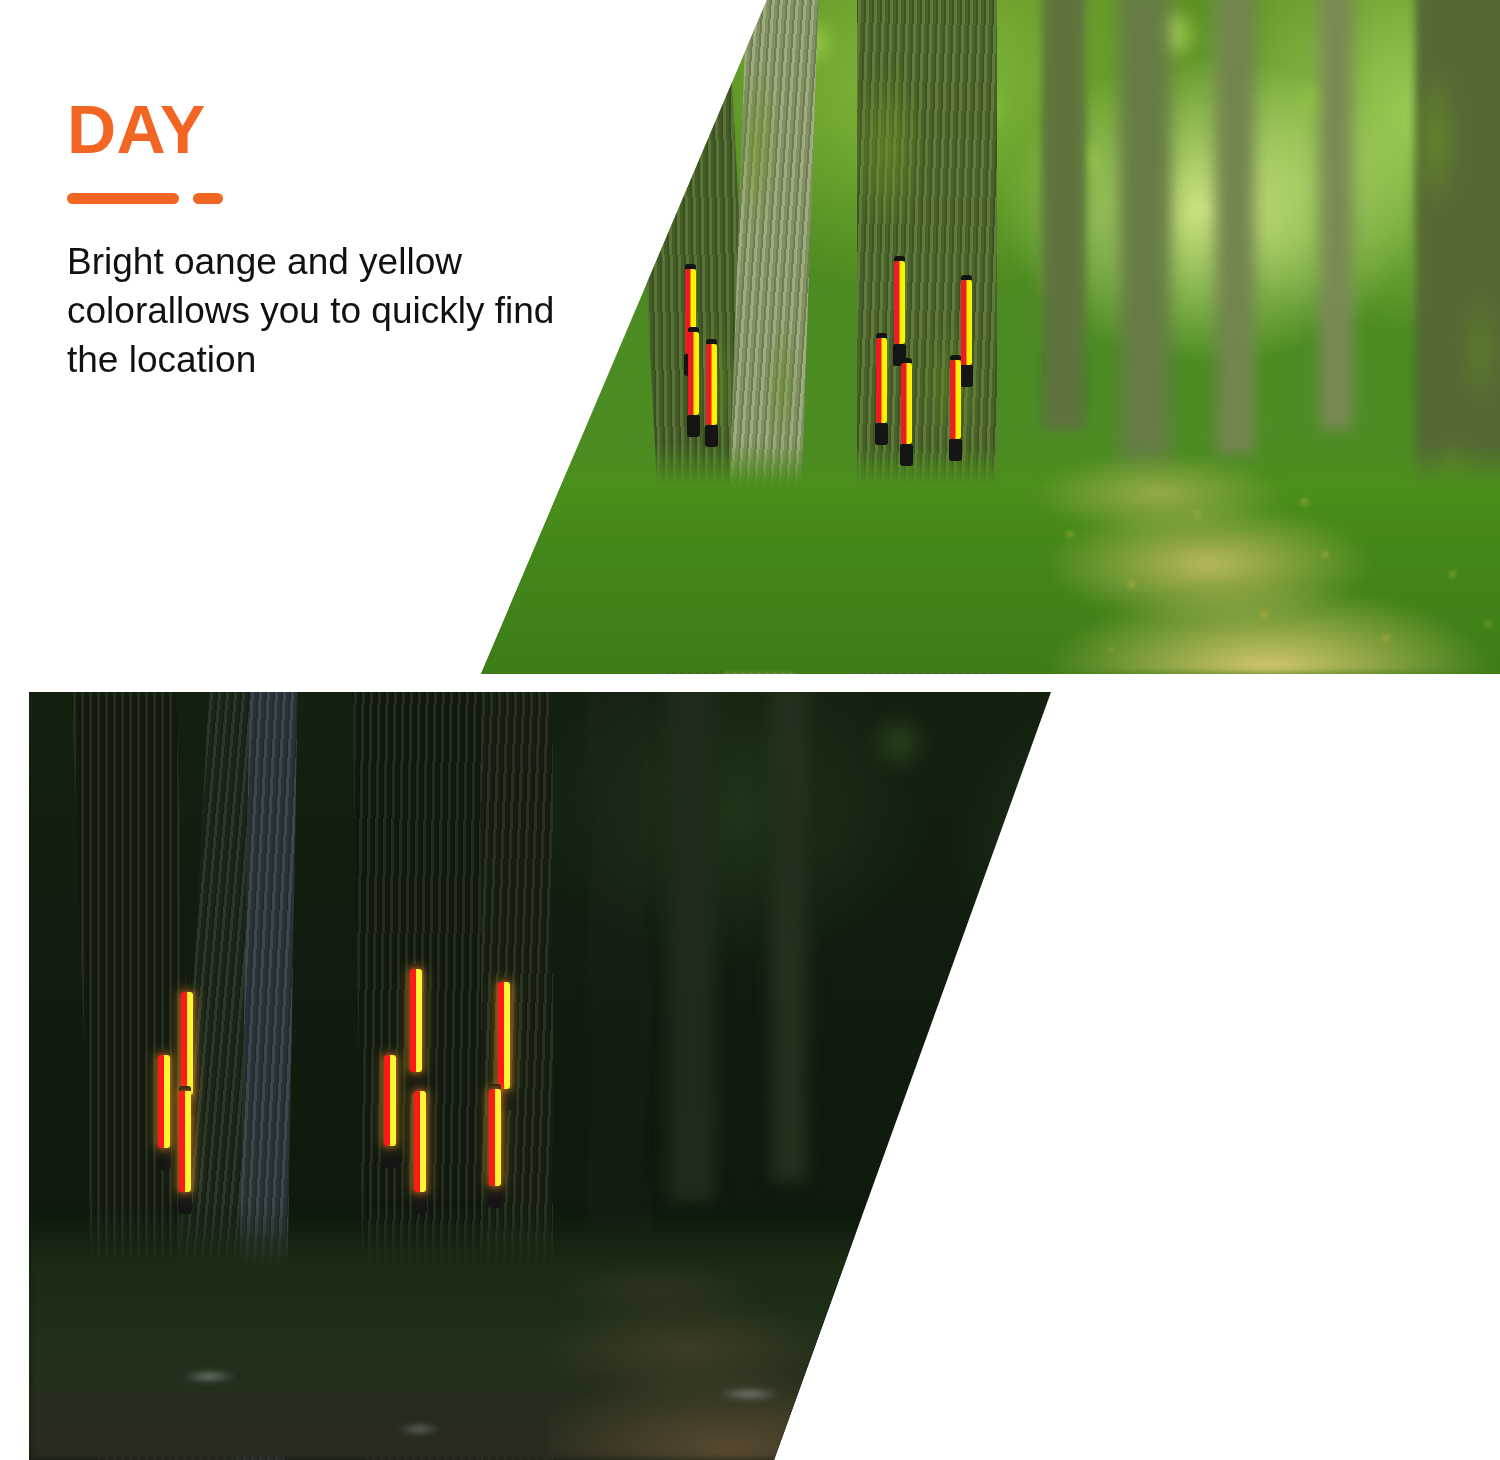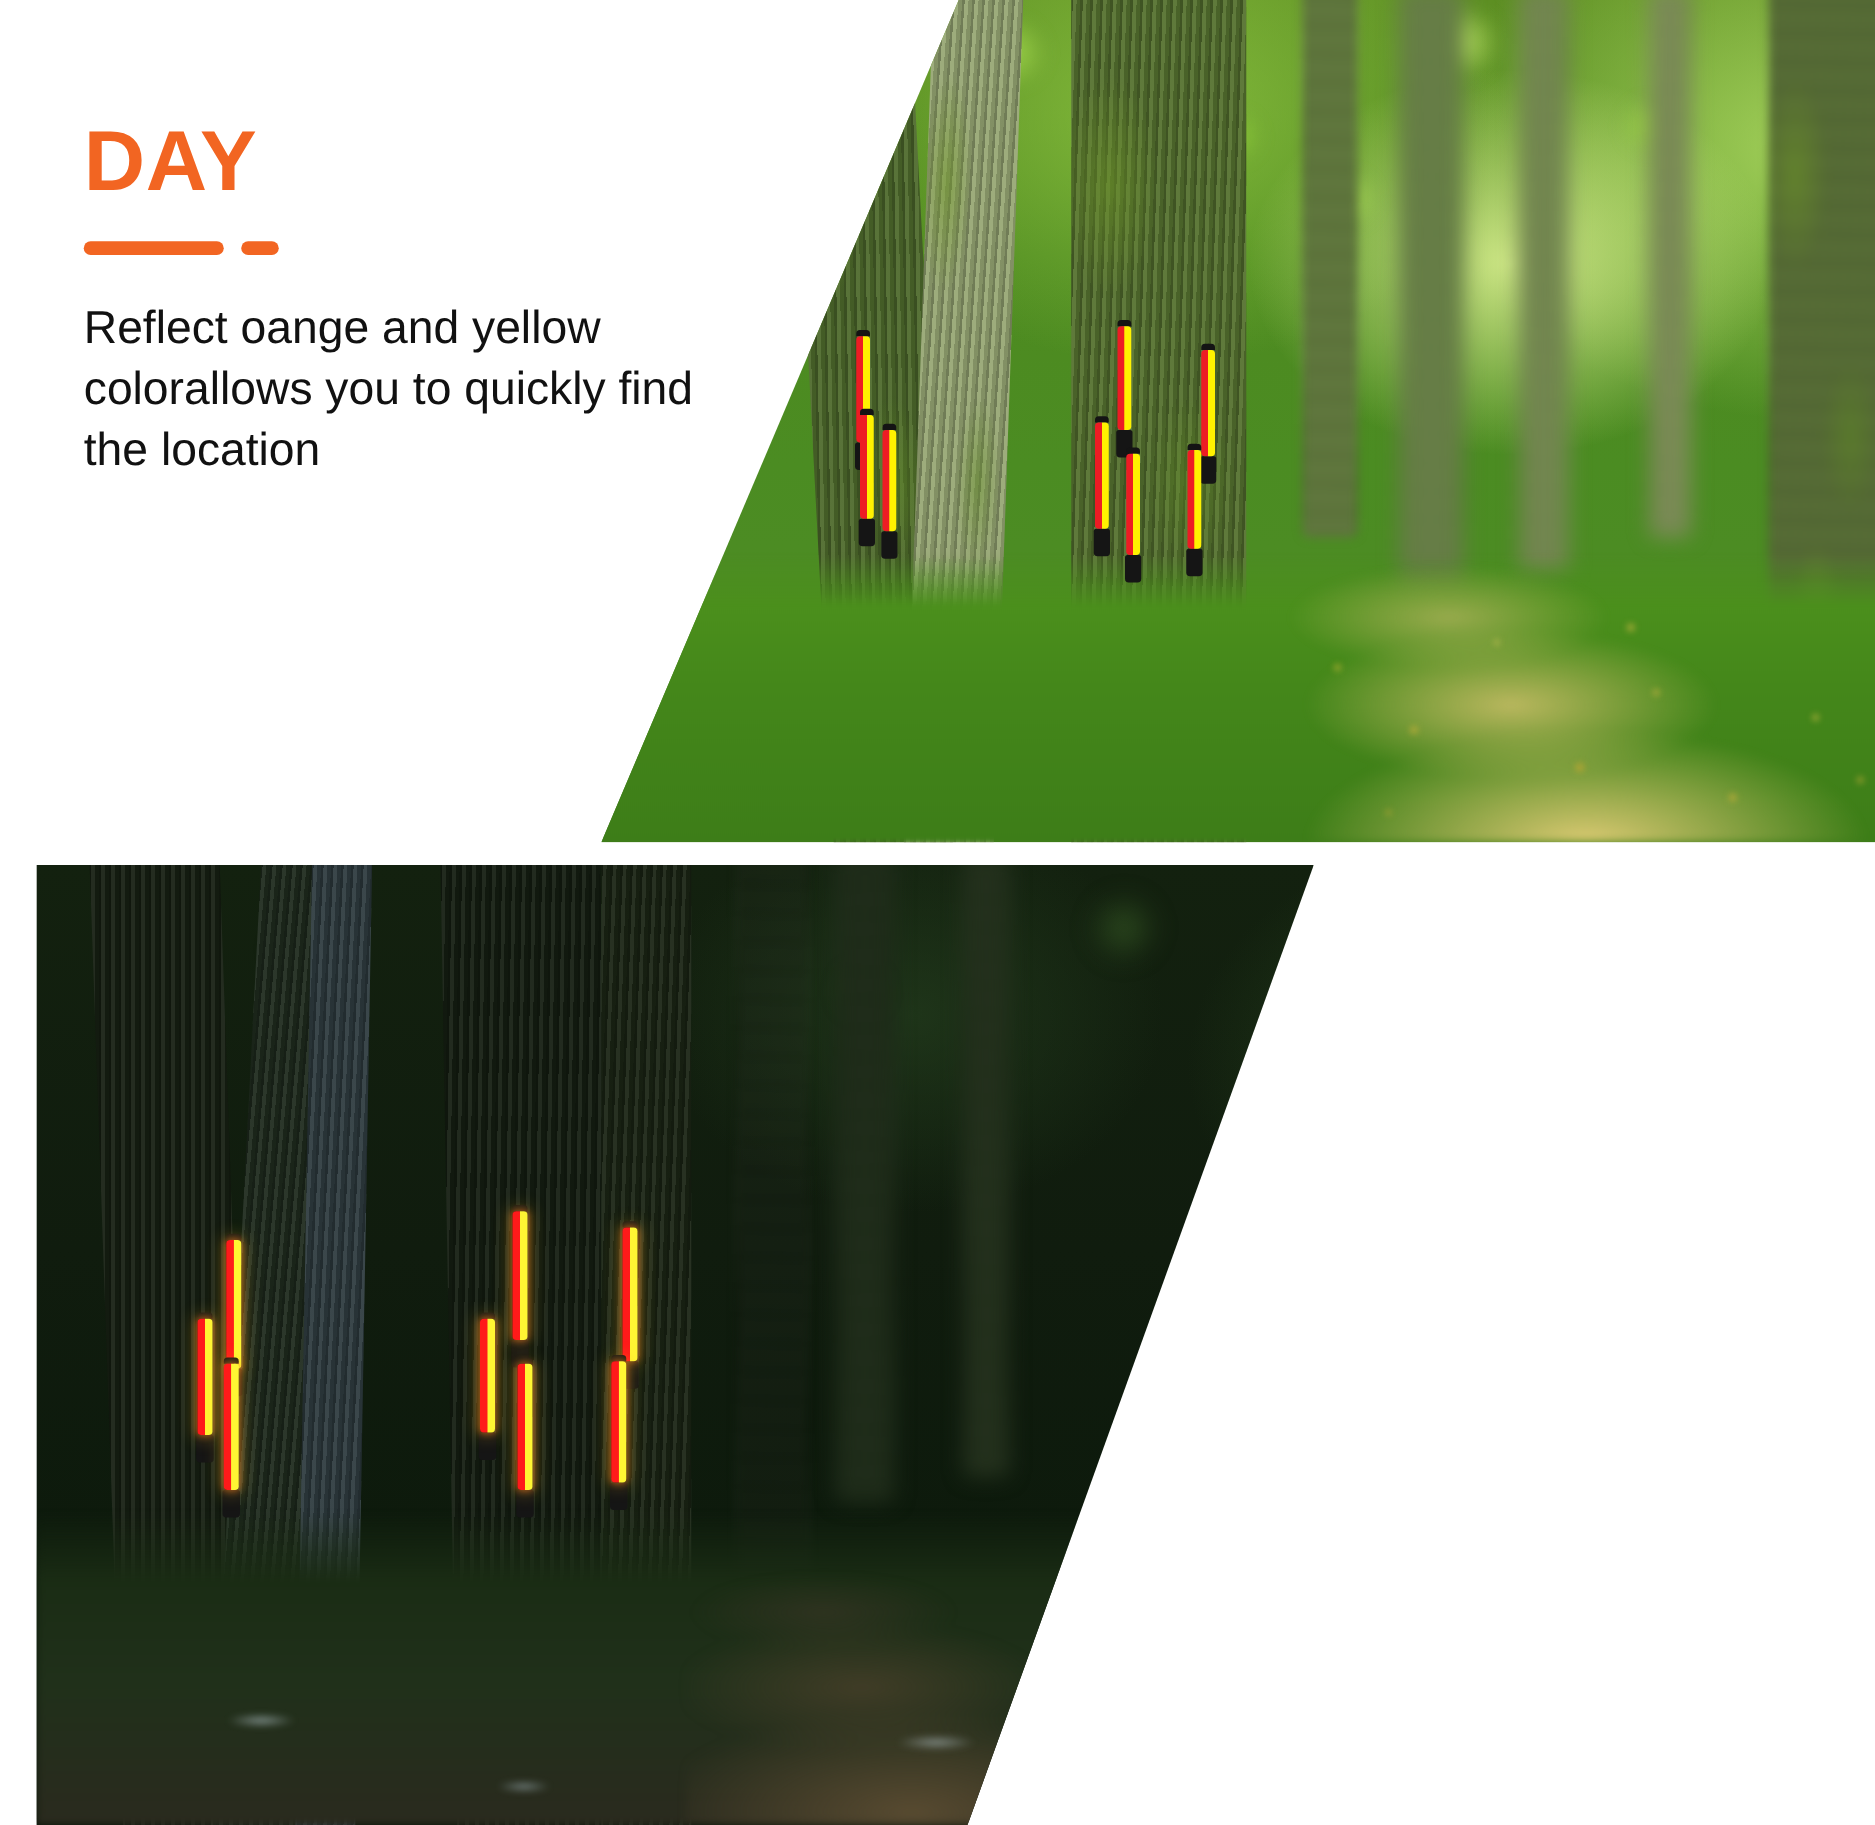--- a/index.html
+++ b/index.html
@@ -421,17 +421,17 @@
       </div>
     </div>
   </div>
 
   <div class="text-block" id="day-text-block">
     <h1 class="heading" id="day-heading" style="color: rgb(242, 101, 34);">DAY</h1>
     <div class="divider" id="day-divider">
       <span class="dash-long" style="background: rgb(242, 101, 34);"></span>
       <span class="dash-short" style="background: rgb(242, 101, 34);"></span>
     </div>
-    <p class="body-copy" id="day-body" style="color: rgb(17, 17, 17);">Reflect oange and yellow colorallows you to quickly find the location</p>
+    <p class="body-copy" id="day-body" style="color: rgb(17, 17, 17);">Bright oange and yellow colorallows you to quickly find the location</p>
   </div>
 
 
 </div>
 
 </body></html>

